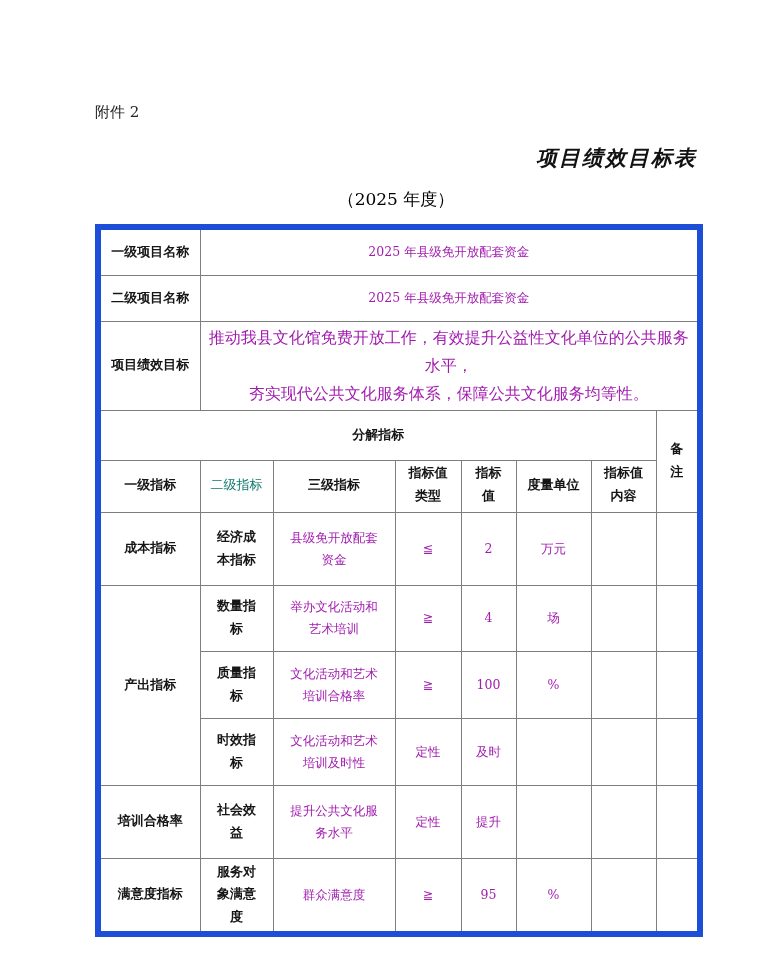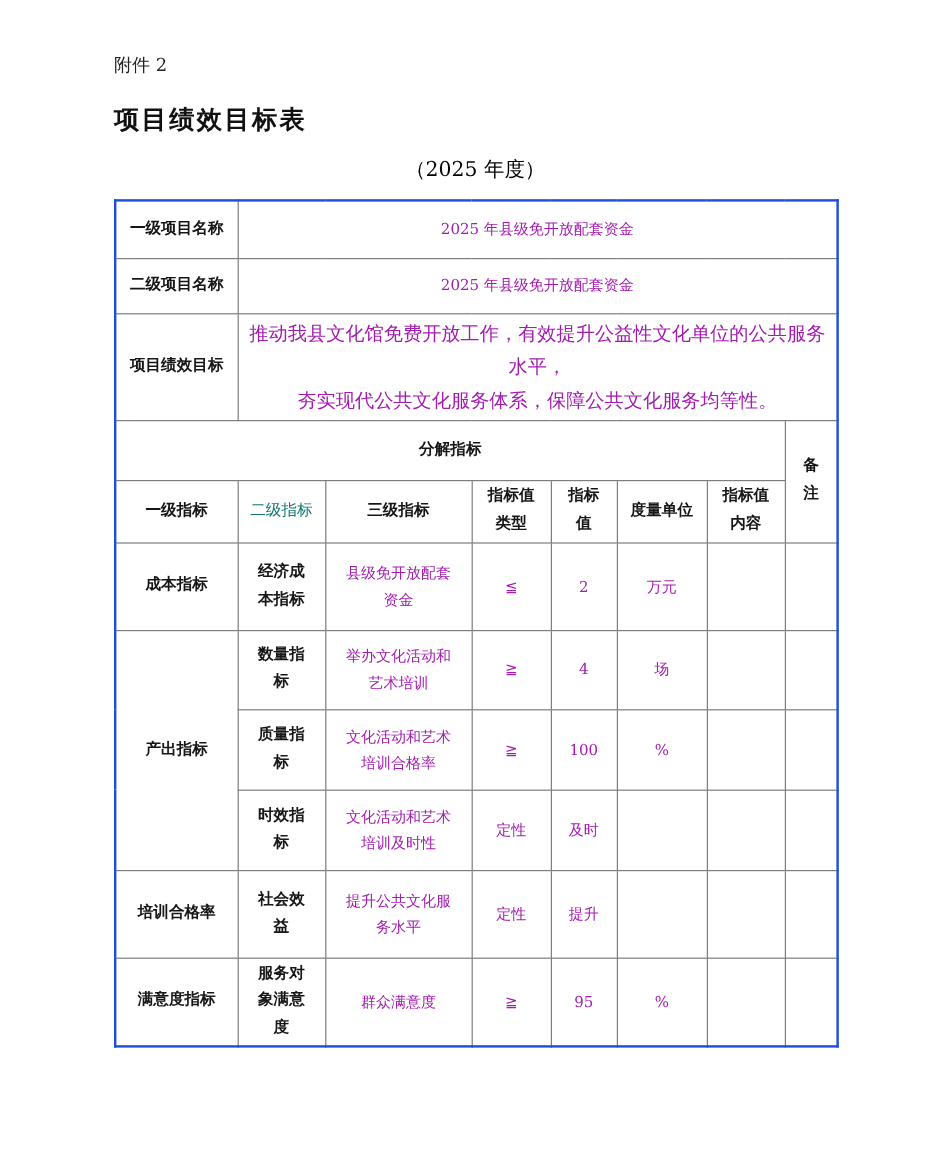--- a/index.html
+++ b/index.html
@@ -10,46 +10,47 @@
   body {
     width: 783px;
     height: 968px;
     font-family: "DejaVu Serif", "Liberation Serif", serif;
     color: #1f1f1f;
     overflow: hidden;
   }
   .doc {
     width: 602px;
     margin-left: 95px;
-    padding-top: 45px;
+    padding-top: 103px;
   }
   .attachment-label {
     font-size: 15px;
     color: #222222;
   }
   .doc-title {
     margin-top: 22px;
-    text-align: left;
+    text-align: right;
     font-size: 21px;
     font-weight: bold;
     letter-spacing: 2px;
     color: #111111;
+    font-style: italic;
   }
   .doc-subtitle {
     margin-top: 16px;
     text-align: center;
     font-size: 17px;
     color: #000000;
   }
   table.perf {
     margin-top: 13px;
     width: 602px;
     table-layout: fixed;
     border-collapse: collapse;
-    border: 2px solid #1d4ed8;
+    border: 6px solid #1d4ed8;
   }
   table.perf td {
     border: 1px solid #7d7d7d;
     vertical-align: middle;
     text-align: center;
     padding: 2px 3px;
     line-height: 1.75;
     overflow: hidden;
   }
   .lbl {

